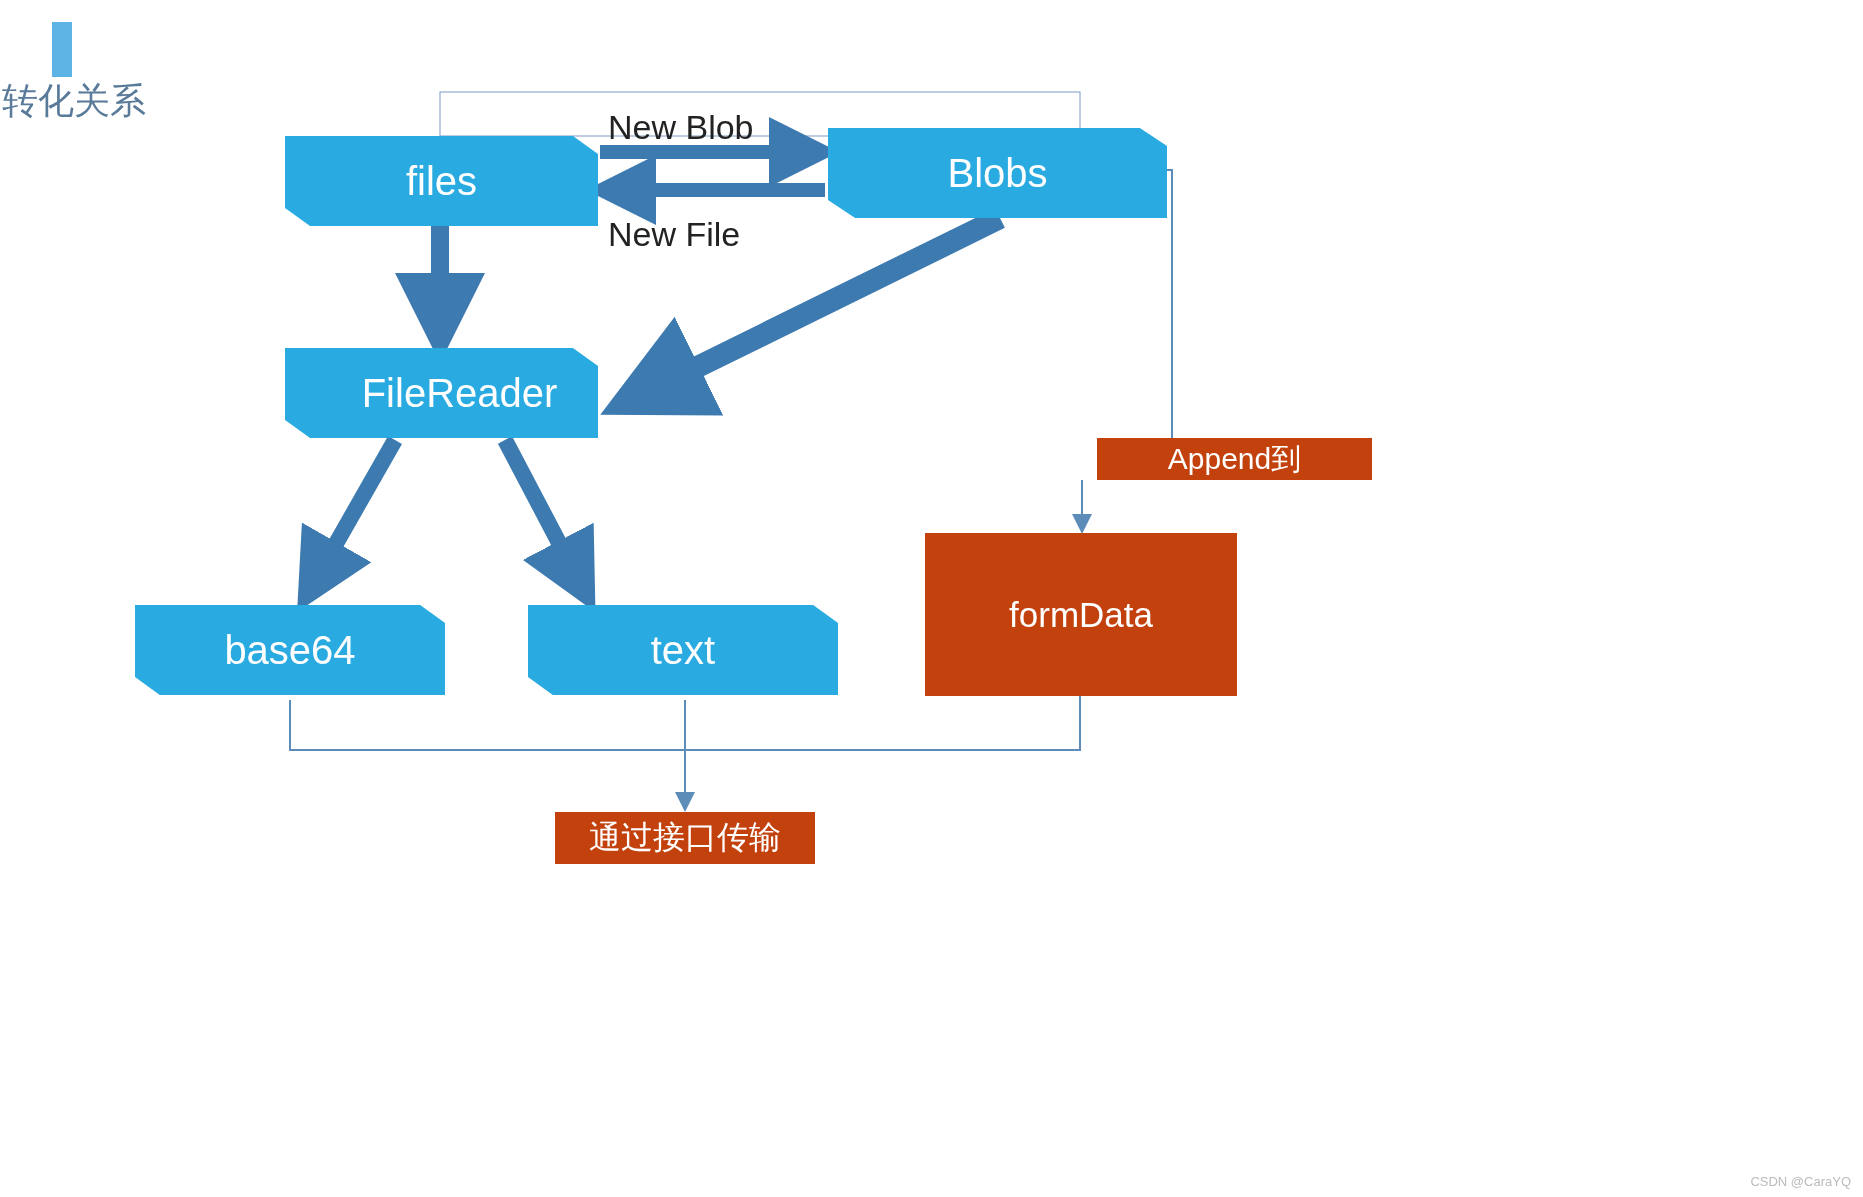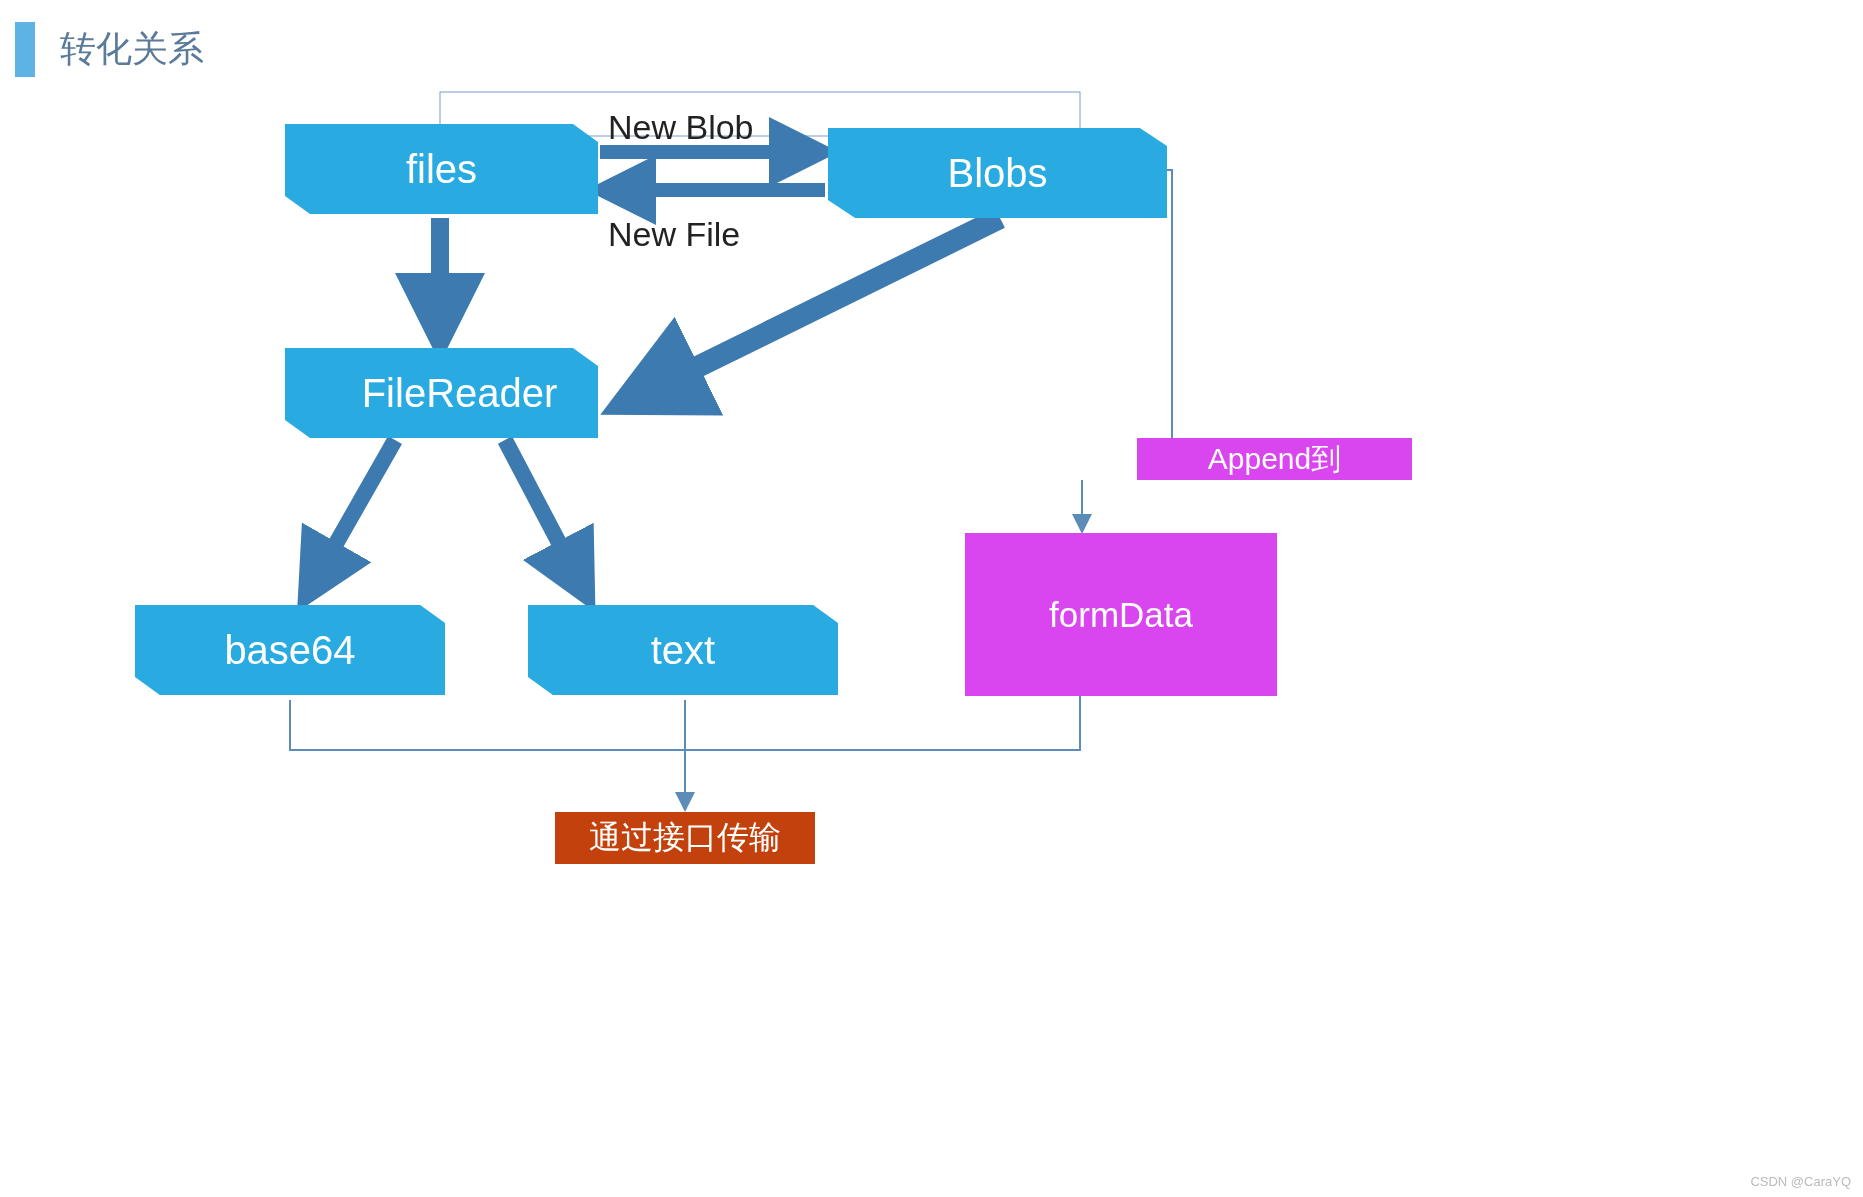--- a/index.html
+++ b/index.html
@@ -11,23 +11,24 @@
       font-family: -apple-system, BlinkMacSystemFont, "Segoe UI", "Microsoft YaHei", sans-serif;
       background: #ffffff;
       width: 1863px;
       height: 1197px;
       position: relative;
       overflow: hidden;
     }
     .title-bar {
       position: absolute;
       top: 22px;
-      left: 15px;
+      left: 2px;
       display: flex;
       align-items: center;
+      flex-direction: column;
     }
     .title-accent {
       width: 20px;
       height: 55px;
       background: #5cb3e4;
       margin-right: 25px;
     }
     .title-text {
       font-size: 36px;
       color: #5a7a9a;
@@ -47,22 +48,21 @@
       justify-content: center;
       color: white;
       font-size: 40px;
       font-weight: 500;
     }
     .node-primary {
       background: #29abe2;
       clip-path: polygon(0% 0%, 92% 0%, 100% 20%, 100% 100%, 8% 100%, 0% 80%);
     }
     .node-secondary {
-      background: #d946ef;
-      margin-left: 40px;
+      background: #c2410c;
     }
     .node-small {
       background: #c2410c;
       font-size: 32px;
     }
     .edge-label {
       position: absolute;
       font-size: 34px;
       color: #222;
       font-weight: 400;
@@ -124,21 +124,21 @@
     <path d="M 1082 480 L 1082 530" fill="none" stroke="#5b8db8" stroke-width="2" marker-end="url(#arrow-light-small)"></path>
 
     <path d="M 290 700 L 290 750 L 685 750" fill="none" stroke="#5b8db8" stroke-width="2"></path>
 
     <path d="M 1080 696 L 1080 750 L 685 750" fill="none" stroke="#5b8db8" stroke-width="2"></path>
 
     <path d="M 685 700 L 685 808" fill="none" stroke="#5b8db8" stroke-width="2" marker-end="url(#arrow-light-small)"></path>
 
   </svg>
 
-  <div class="node node-primary" style="left:285px; top:124px; width:313px; height:90px;">
+  <div class="node node-primary" style="left:285px; top:136px; width:313px; height:90px;">
     <span>files</span>
   </div>
 
   <div class="node node-primary" style="left:828px; top:128px; width:339px; height:90px;">
     <span>Blobs</span>
   </div>
 
   <div class="node node-primary" style="left:285px; top:348px; width:313px; height:90px;padding-left:36px;">
     <span>FileReader</span>
   </div>

